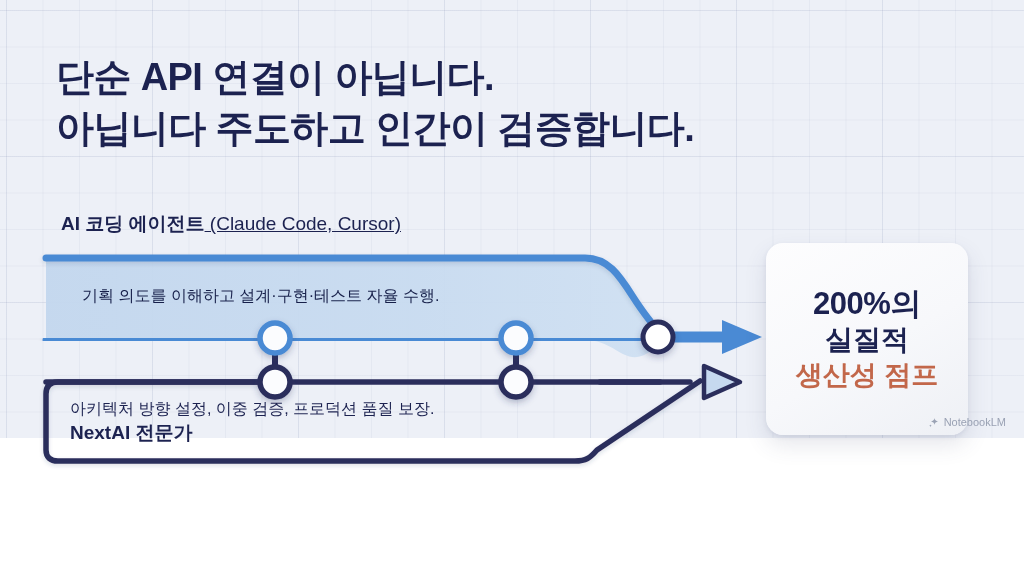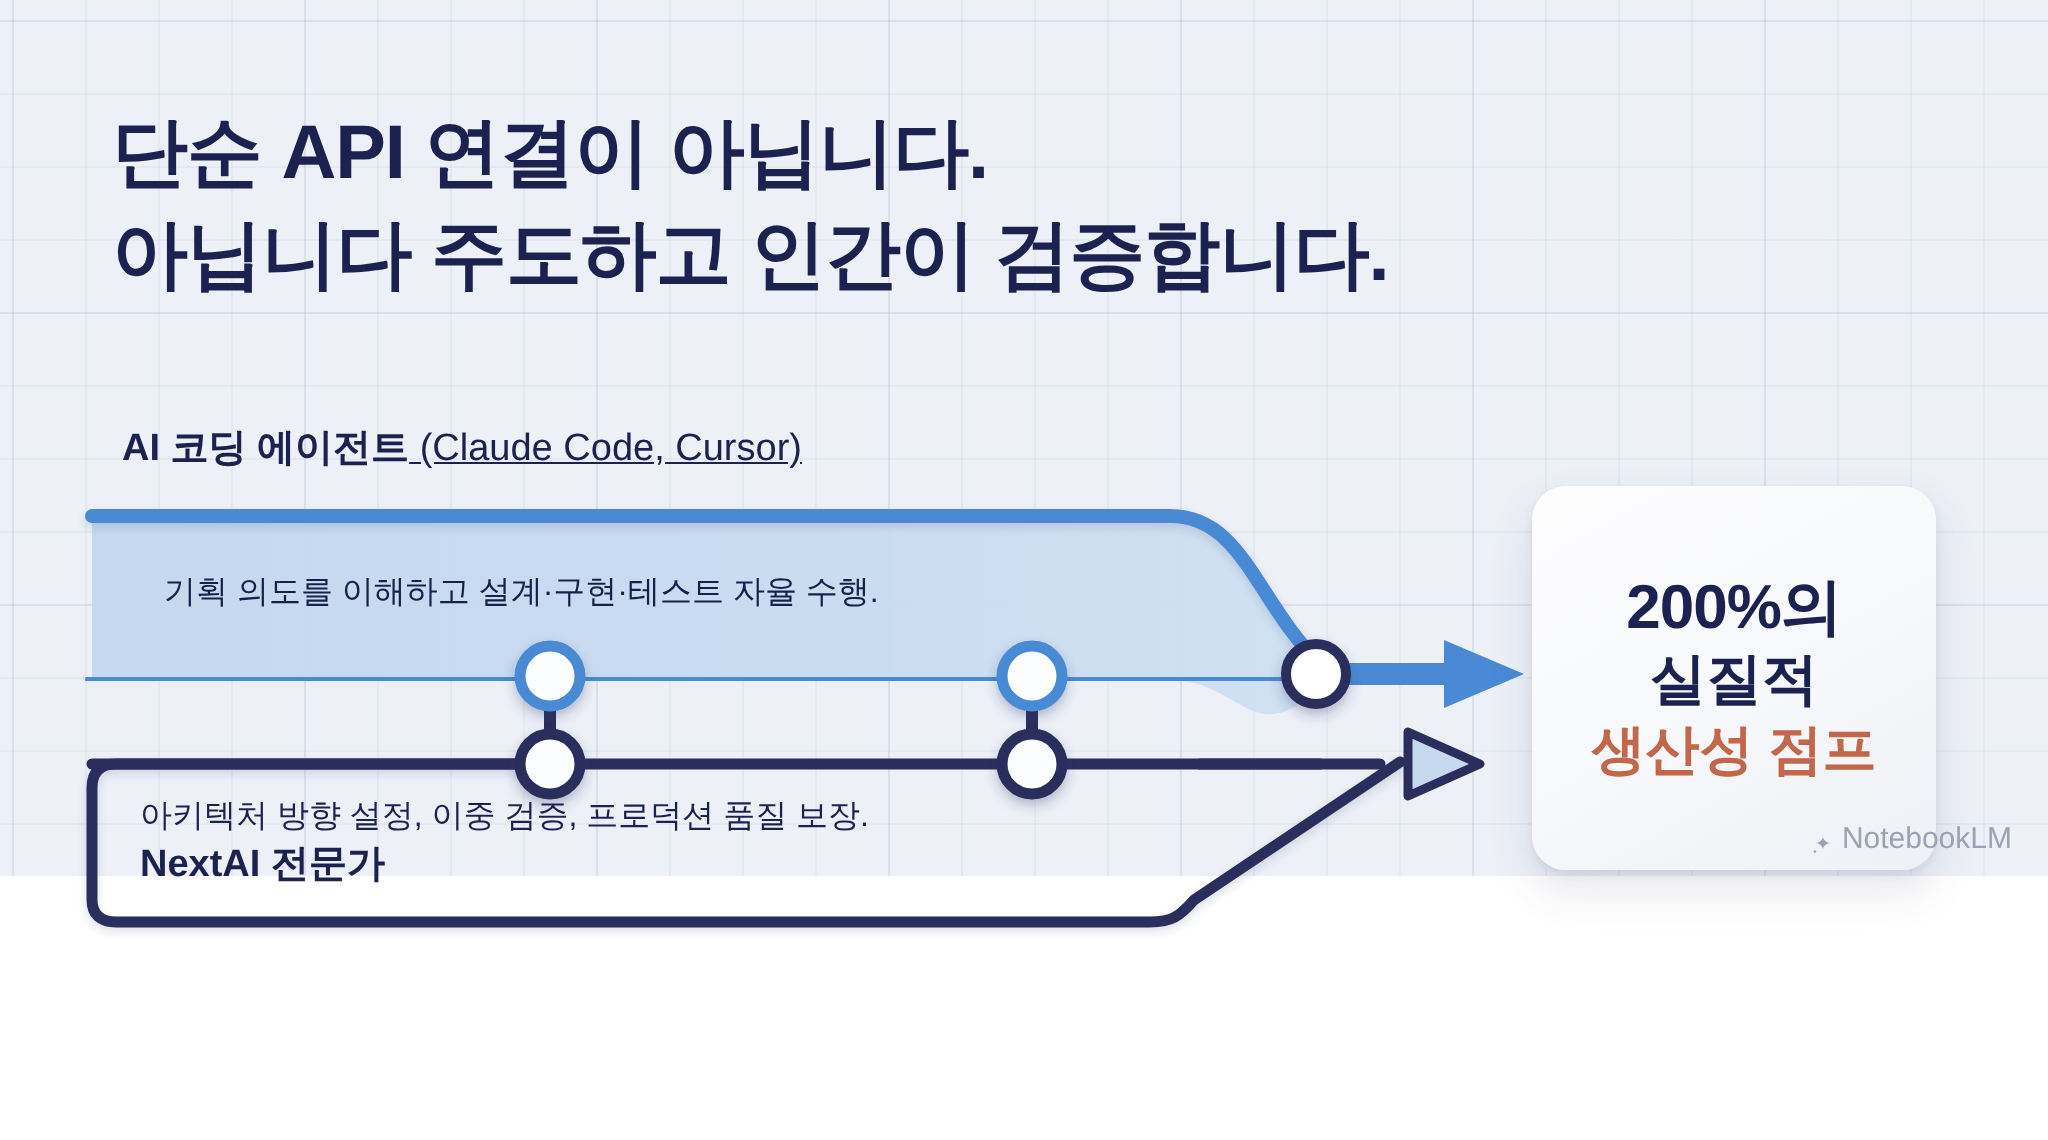--- a/index.html
+++ b/index.html
@@ -86,21 +86,21 @@
   }
   #result-card .l3 {
     font-size:27px; font-weight:700; color:#c2674a;
     line-height:1.2; white-space:nowrap; margin-top:3px;
   }
 
   
   #watermark {
     position:absolute; right:18px; bottom:10px;
     display:flex; align-items:flex-end; gap:4px;
-    color:#9aa2b4; font-size:15px; font-weight:500;
+    color:#9aa2b4; font-size:11px; font-weight:500;
   }
 </style>
 </head>
 <body>
 
 <div id="slide">
 
   <div id="title-block">
     <div class="title-line">단순 API 연결이 아닙니다.</div>
     <div class="title-line">아닙니다 주도하고 인간이 검증합니다.</div>

